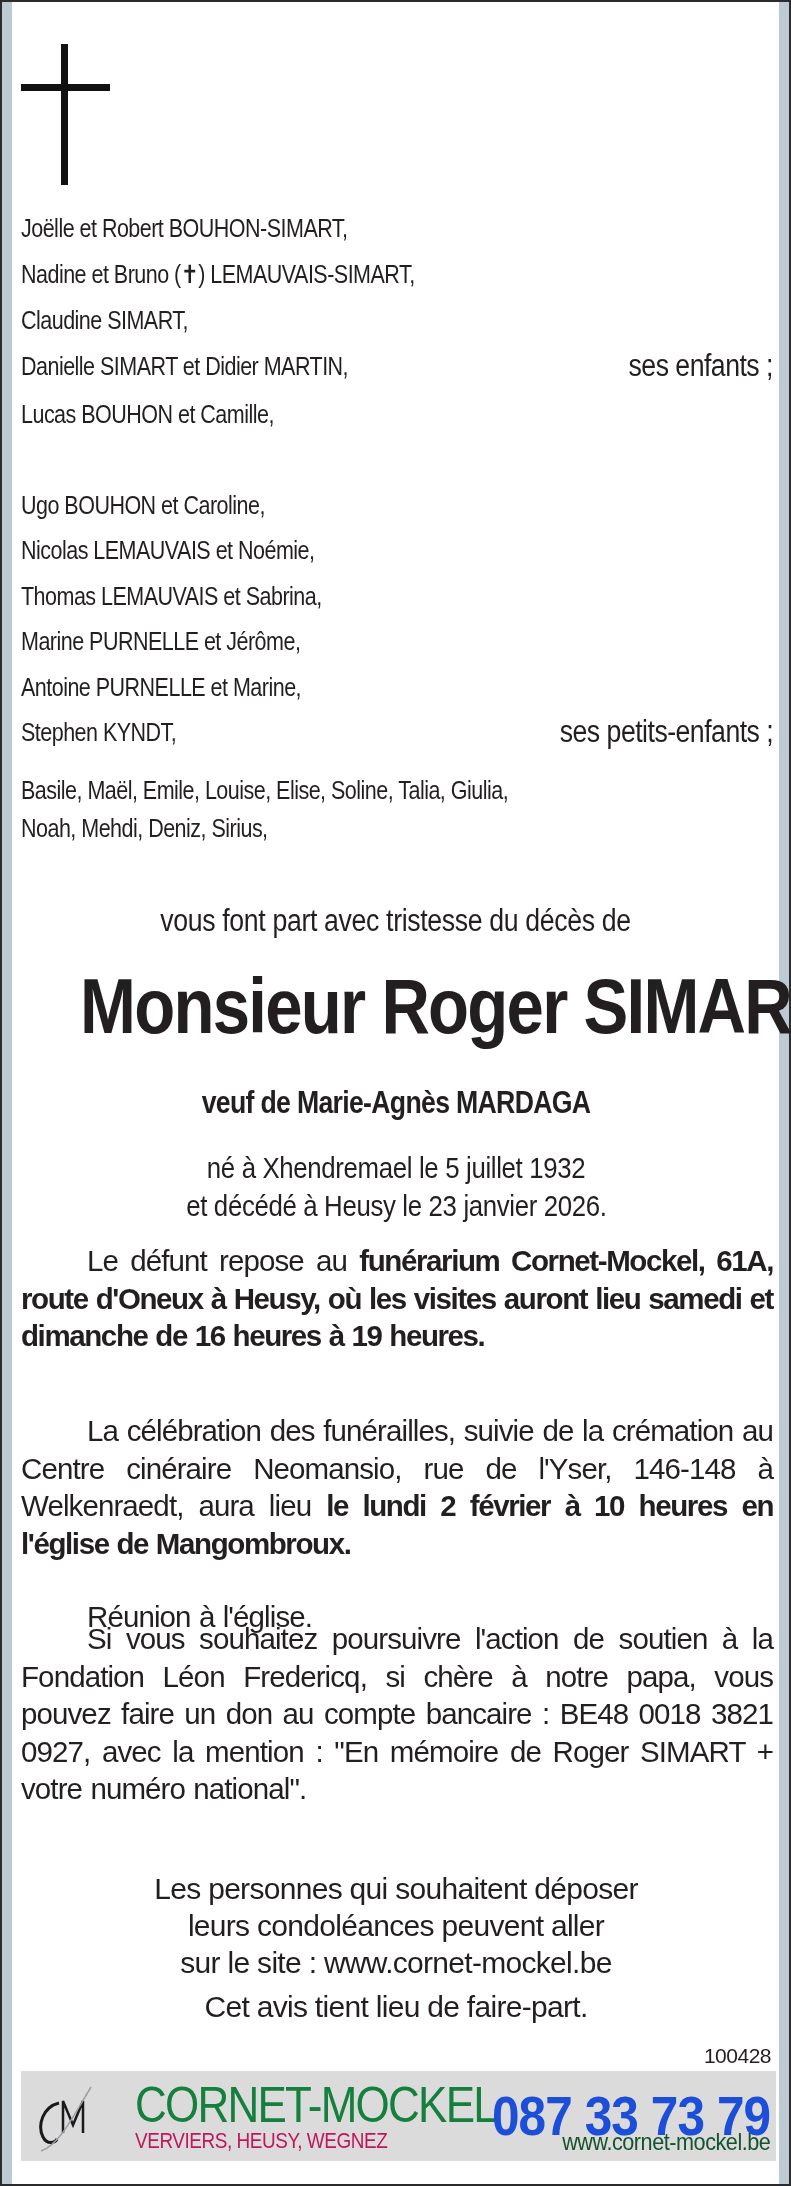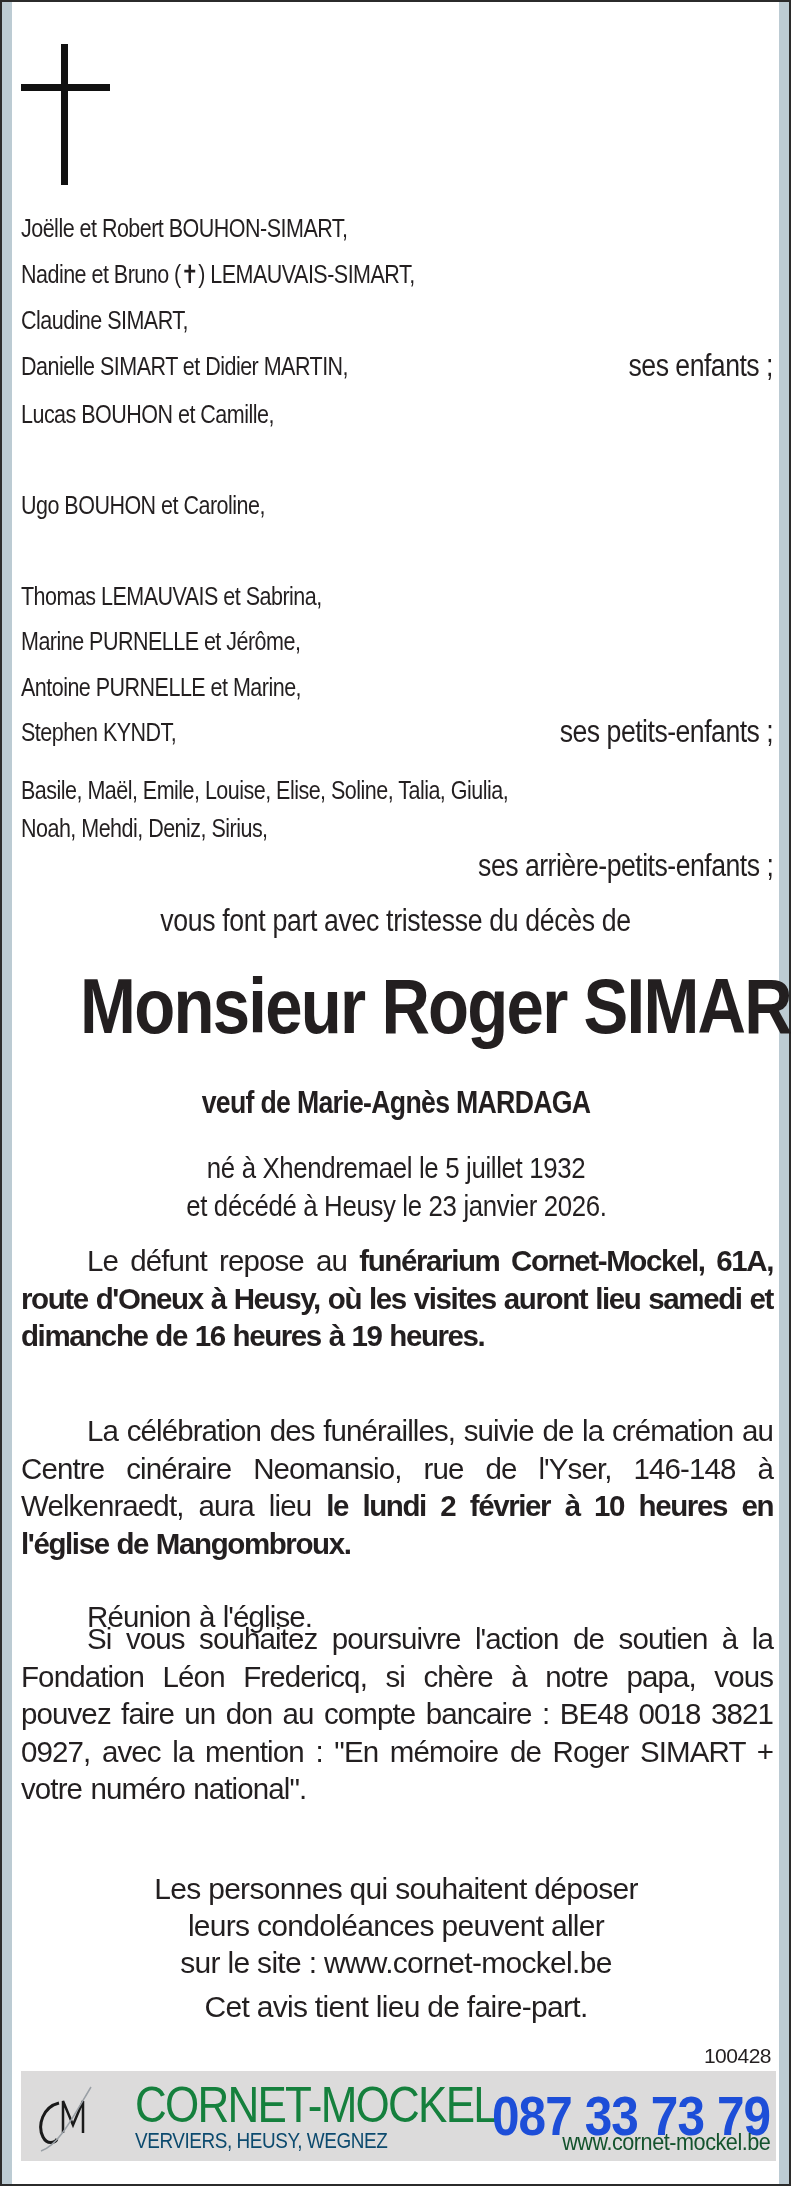--- a/index.html
+++ b/index.html
@@ -45,21 +45,21 @@
   .cb3 { top:1942px; }
   .cb4 { top:1986px; }
 
   .ref { position:absolute; right:2px; top:2042px; font-size:21px; line-height:24px; letter-spacing:-0.5px; }
 
   .footer { position:absolute; left:2px; top:2069px; width:755px; height:90px; background:#dcdbdb; }
   .logo { position:absolute; left:8px; top:6px; width:70px; height:80px; }
   .brand { position:absolute; left:114px; top:6px; font-size:50px; line-height:56px; font-weight:normal;
            letter-spacing:-2px; color:#15803d; }
   .brand .txt { display:inline-block; transform:scaleX(0.88); transform-origin:left center; -webkit-text-stroke:0; font-weight:300; }
-  .cities { position:absolute; left:114px; top:57px; font-size:22px; line-height:26px; letter-spacing:-0.5px; color:#0c4a6e; }
+  .cities { position:absolute; left:114px; top:57px; font-size:22px; line-height:26px; letter-spacing:-0.5px; color:#be185d; }
   .cities .txt { display:inline-block; transform:scaleX(0.86); transform-origin:left center; }
   .phone { position:absolute; right:6px; top:22px; font-size:55px; line-height:46px; font-weight:bold; letter-spacing:-1px; color:#1d4ed8; }
   .phone .txt { display:inline-block; transform:scaleX(0.9); transform-origin:right center; }
   .site { position:absolute; right:6px; top:57px; font-size:24px; line-height:28px; letter-spacing:-0.5px; color:#14532d; }
   .site .txt { display:inline-block; transform:scaleX(0.9); transform-origin:right center; }
 </style>
 </head>
 <body>
 
 <div class="frame">
@@ -73,29 +73,29 @@
     </div>
 
     <div class="line" style="top:208px"><span class="txt">Joëlle et Robert BOUHON-SIMART,</span></div>
     <div class="line" style="top:254px"><span class="txt">Nadine et Bruno (✝) LEMAUVAIS-SIMART,</span></div>
     <div class="line" style="top:300px"><span class="txt">Claudine SIMART,</span></div>
     <div class="line" style="top:346px"><span class="txt">Danielle SIMART et Didier MARTIN,</span></div>
     <div class="role" style="top:346px"><span class="txt">ses enfants ;</span></div>
 
     <div class="line" style="top:394px"><span class="txt">Lucas BOUHON et Camille,</span></div>
     <div class="line" style="top:485px"><span class="txt">Ugo BOUHON et Caroline,</span></div>
+    <div class="line" style="top:530px"><span class="txt">Nicolas LEMAUVAIS et Noémie,</span></div>
     <div class="line" style="top:576px"><span class="txt">Thomas LEMAUVAIS et Sabrina,</span></div>
     <div class="line" style="top:621px"><span class="txt">Marine PURNELLE et Jérôme,</span></div>
     <div class="line" style="top:667px"><span class="txt">Antoine PURNELLE et Marine,</span></div>
     <div class="line" style="top:712px"><span class="txt">Stephen KYNDT,</span></div>
     <div class="role" style="top:712px"><span class="txt">ses petits-enfants ;</span></div>
 
     <div class="line" style="top:770px"><span class="txt">Basile, Maël, Emile, Louise, Elise, Soline, Talia, Giulia,</span></div>
     <div class="line" style="top:808px"><span class="txt">Noah, Mehdi, Deniz, Sirius,</span></div>
-    <div class="role" style="top:846px"><span class="txt">ses arrière-petits-enfants ;</span></div>
 
     <div class="center intro"><span class="txt">vous font part avec tristesse du décès de</span></div>
     <div class="center name"><span class="txt">Monsieur Roger SIMART</span></div>
     <div class="center widow"><span class="txt">veuf de Marie-Agnès MARDAGA</span></div>
     <div class="center born"><span class="txt">né à Xhendremael le 5 juillet 1932</span></div>
     <div class="center died"><span class="txt">et décédé à Heusy le 23 janvier 2026.</span></div>
 
     <div class="para p1"><span class="indent"></span><span>Le défunt repose au </span><b>funérarium Cornet-Mockel, 61A, route d'Oneux à Heusy, où les visites auront lieu samedi et dimanche de 16 heures à 19 heures.</b></div>
     <div class="para p2"><span class="indent"></span><span>La célébration des funérailles, suivie de la crémation au Centre cinéraire Neomansio, rue de l'Yser, 146-148 à Welkenraedt, aura lieu </span><b>le lundi 2 février à 10 heures en l'église de Mangombroux.</b></div>
     <div class="para p3"><span class="indent"></span><span>Réunion à l'église.</span></div>

